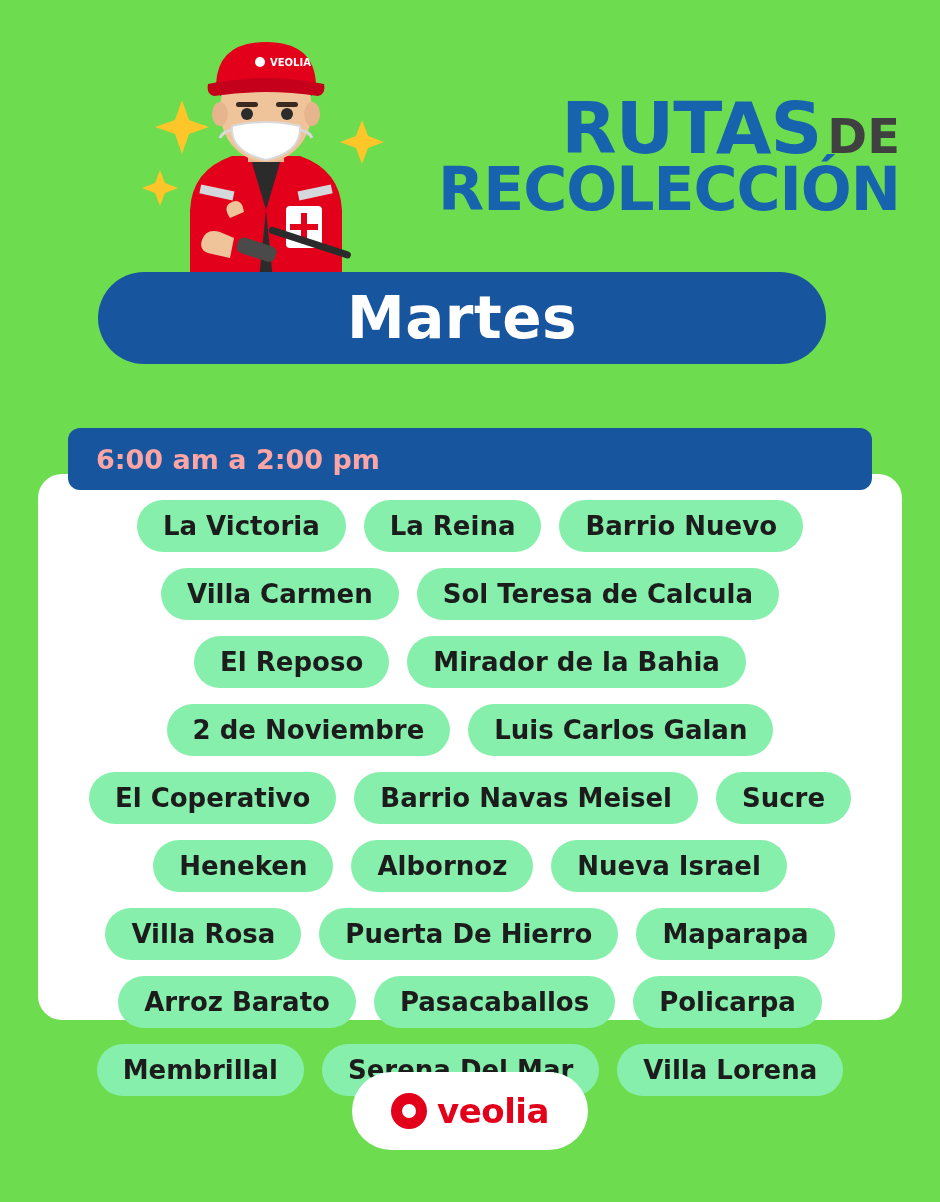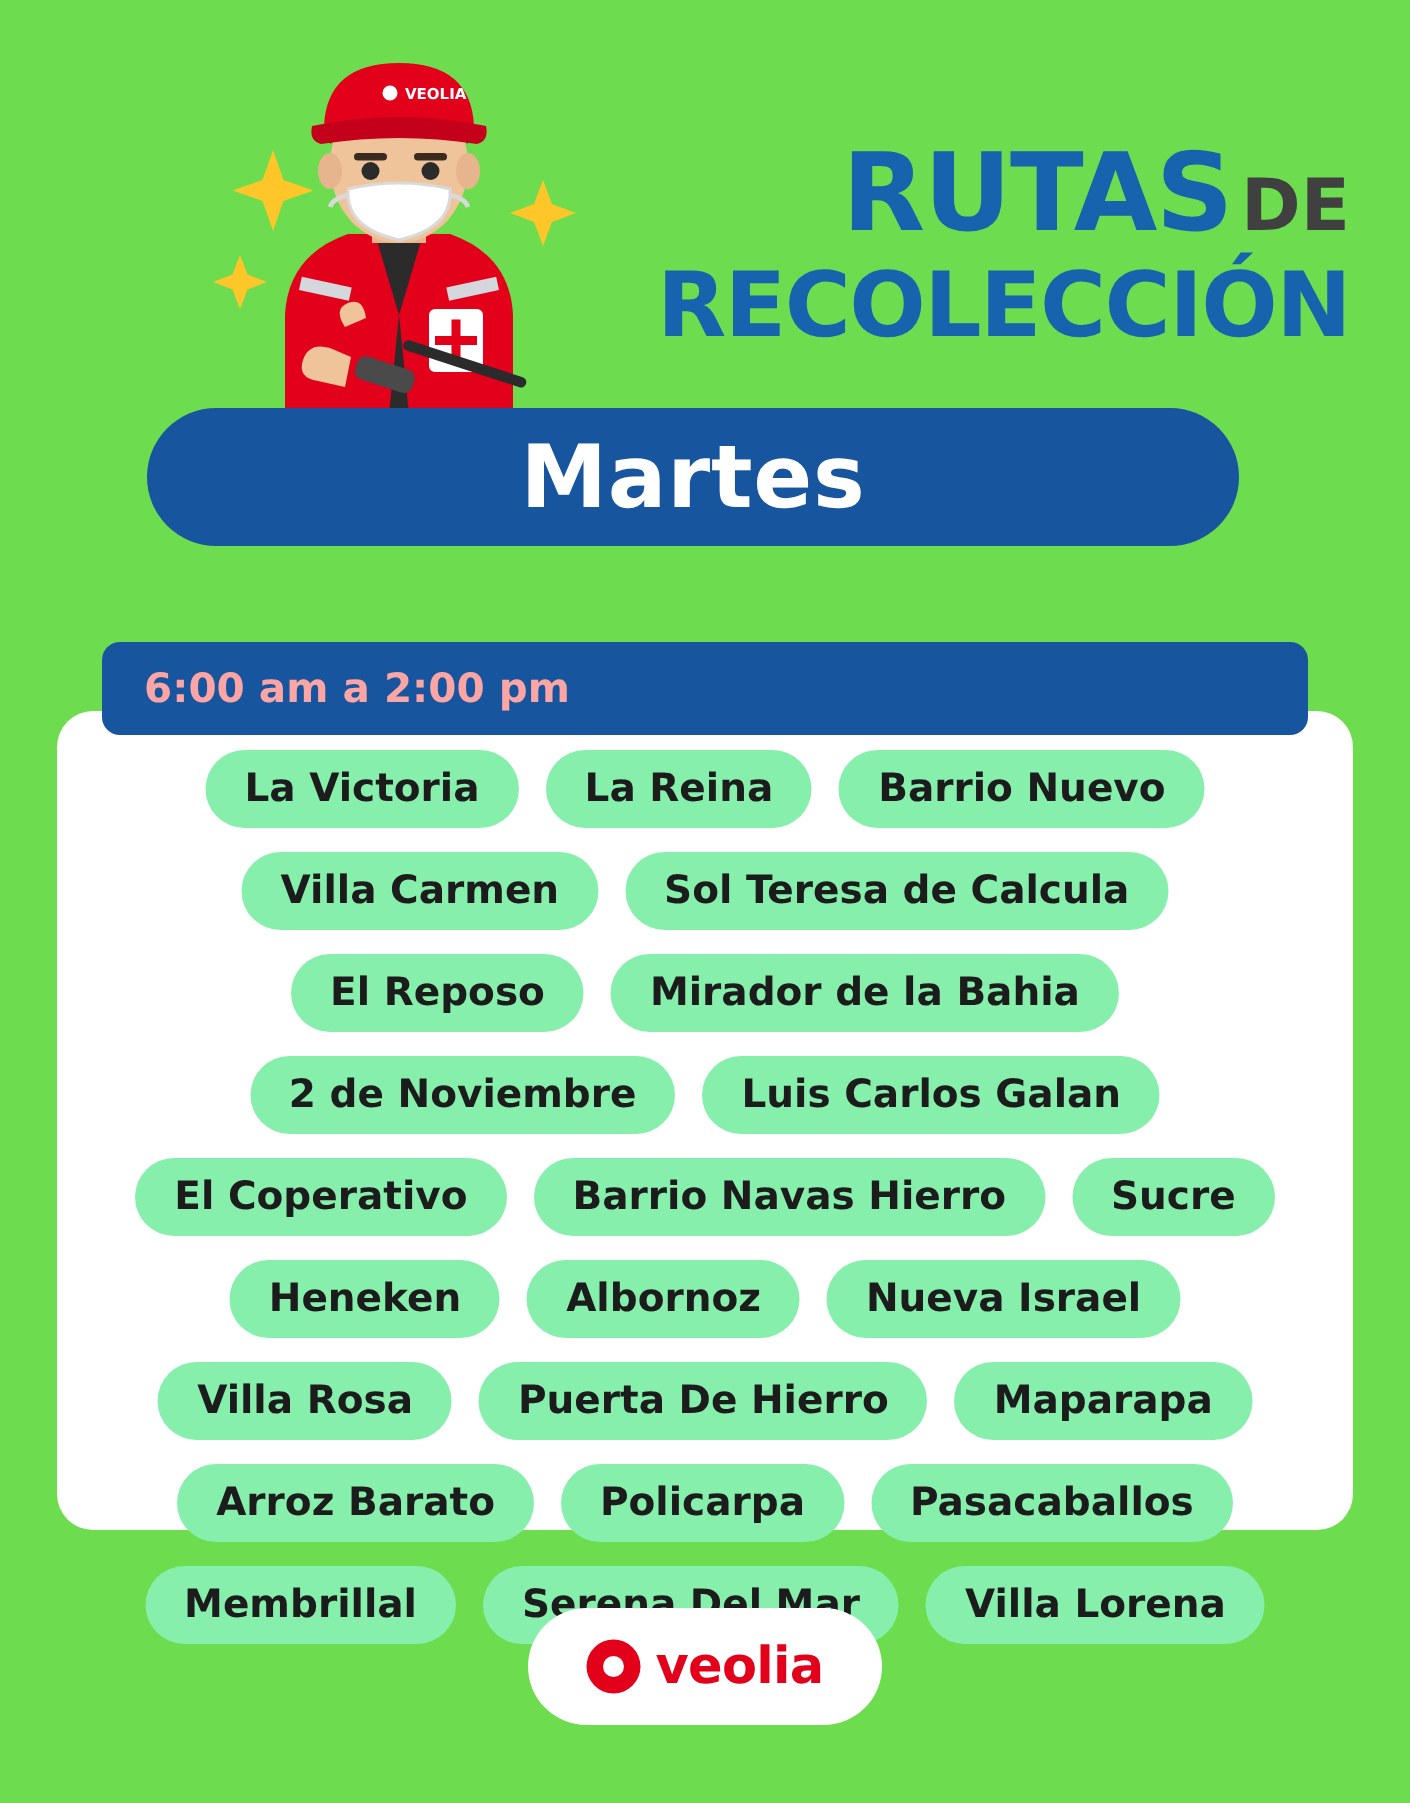--- a/index.html
+++ b/index.html
@@ -59,21 +59,21 @@
     display: inline-block;
     margin-left: 6px;
     vertical-align: baseline;
   }
   .title-line2 {
     font-family: "DejaVu Sans", sans-serif;
     font-weight: bold;
     font-size: 60px;
     letter-spacing: -1px;
     color: #1763ad;
-    margin-top: 16px;
+    margin-top: 1px;
   }
 
   
   .day-banner {
     position: absolute;
     left: 98px;
     top: 272px;
     width: 728px;
     height: 92px;
     background: #17559e;
@@ -271,31 +271,31 @@
       <div class="chip">La Victoria</div>
       <div class="chip">La Reina</div>
       <div class="chip">Barrio Nuevo</div>
       <div class="chip">Villa Carmen</div>
       <div class="chip">Sol Teresa de Calcula</div>
       <div class="chip">El Reposo</div>
       <div class="chip">Mirador de la Bahia</div>
       <div class="chip">2 de Noviembre</div>
       <div class="chip">Luis Carlos Galan</div>
       <div class="chip">El Coperativo</div>
-      <div class="chip">Barrio Navas Hierro</div>
+      <div class="chip">Barrio Navas Meisel</div>
       <div class="chip">Sucre</div>
       <div class="chip">Heneken</div>
       <div class="chip">Albornoz</div>
       <div class="chip">Nueva Israel</div>
       <div class="chip">Villa Rosa</div>
       <div class="chip">Puerta De Hierro</div>
       <div class="chip">Maparapa</div>
       <div class="chip">Arroz Barato</div>
+      <div class="chip">Pasacaballos</div>
       <div class="chip">Policarpa</div>
-      <div class="chip">Pasacaballos</div>
       <div class="chip">Membrillal</div>
       <div class="chip">Serena Del Mar</div>
       <div class="chip">Villa Lorena</div>
     </div>
 
   <div class="footer-logo">
     <div class="veolia-mark"></div>
     <div class="veolia-word">veolia</div>
   </div>
 

